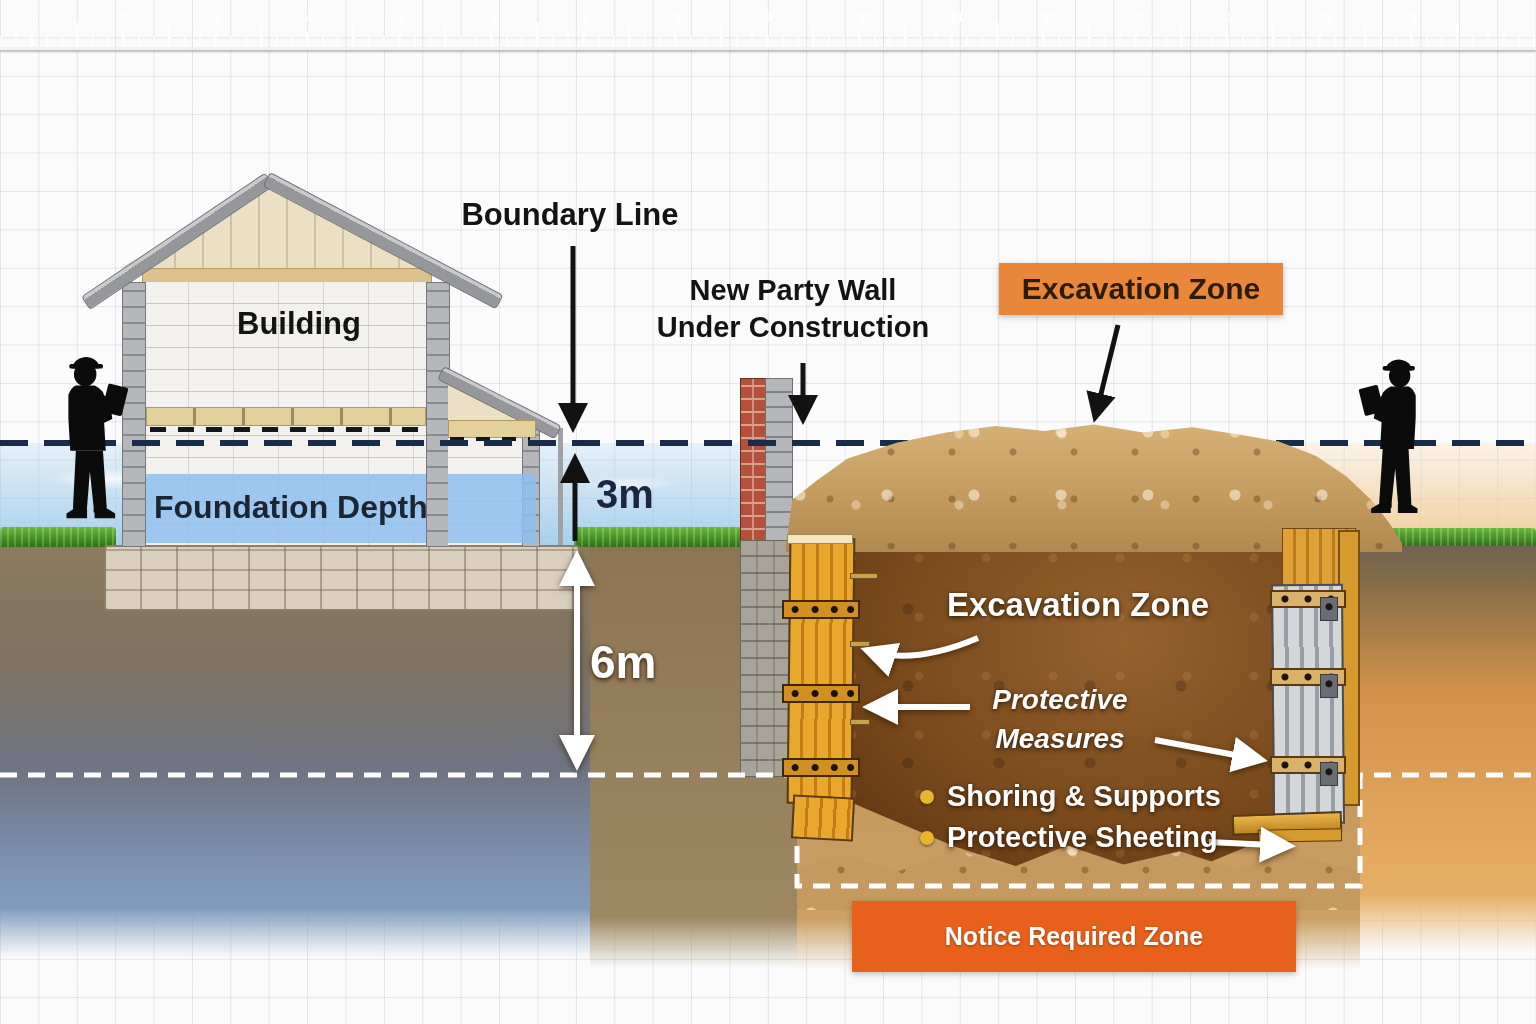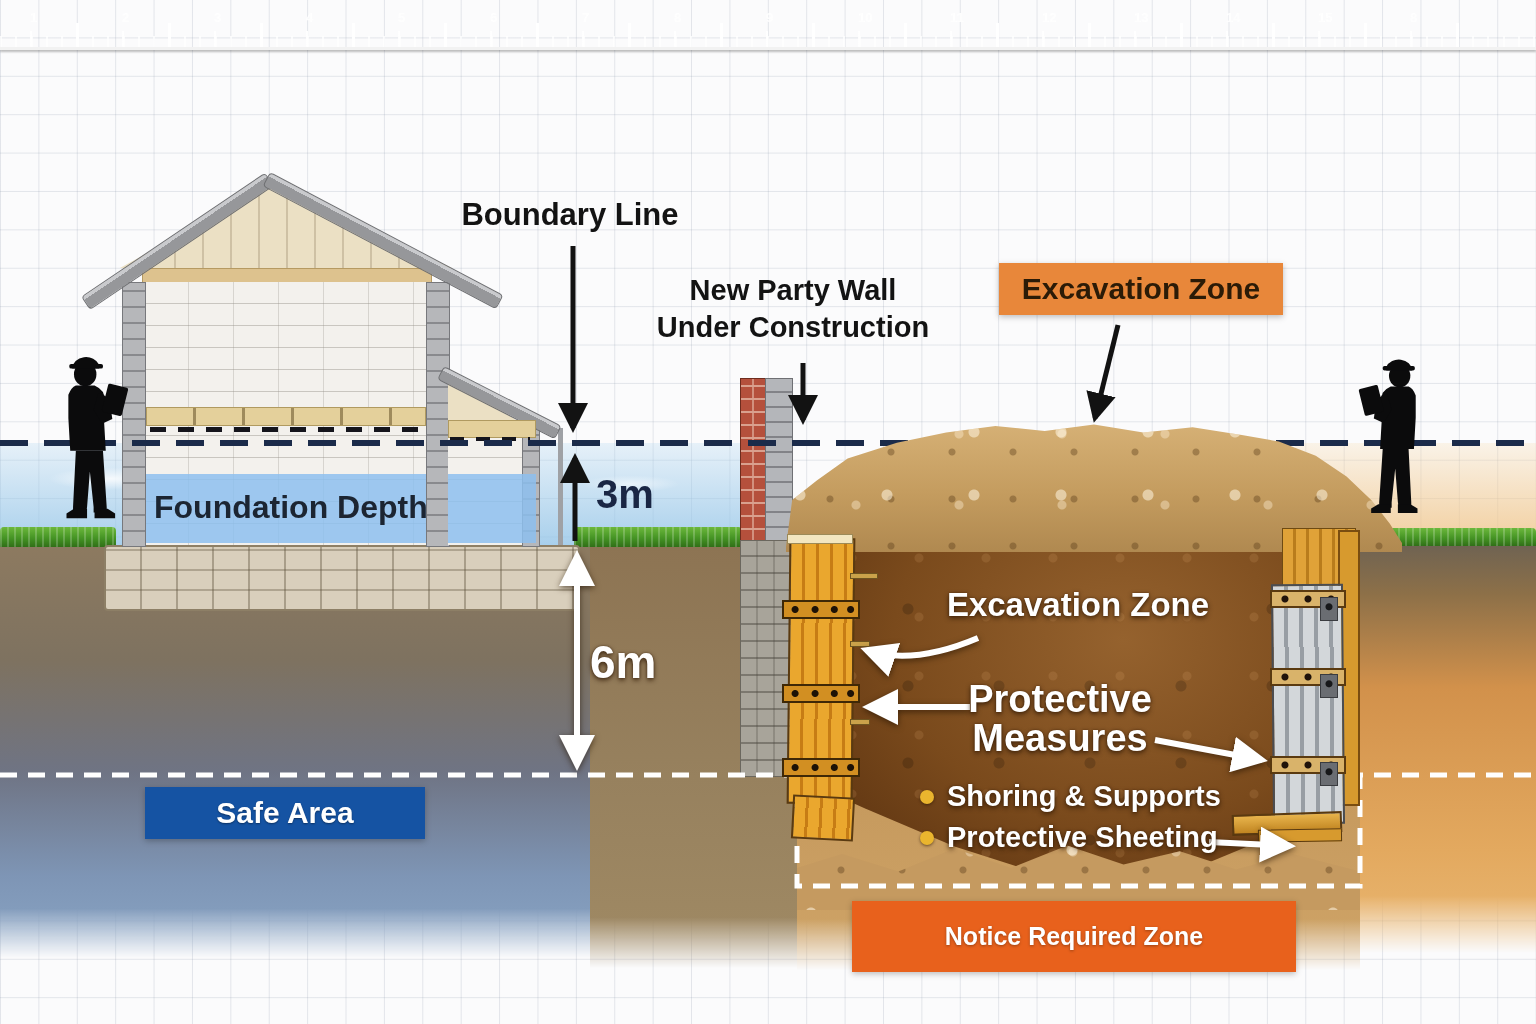--- a/index.html
+++ b/index.html
@@ -224,21 +224,21 @@
   
   .lbl{z-index:9;font-weight:bold;color:#131313;}
   #lbl-boundary{left:430px;top:197px;width:280px;text-align:center;font-size:31px;}
   #lbl-partywall{left:620px;top:272px;width:346px;text-align:center;font-size:29px;line-height:37px;}
   #lbl-existing{left:178px;top:304px;width:242px;text-align:center;font-size:31px;line-height:39px;}
   #lbl-foundation{left:154px;top:489px;font-size:32px;color:#1c2532;}
   #lbl-3m{left:596px;top:472px;font-size:40px;color:#1a2644;}
   .white-lbl{color:#fff;text-shadow:0 2px 5px rgba(45,22,4,.85),0 0 2px rgba(45,22,4,.5);}
   #lbl-6m{left:590px;top:635px;font-size:46px;z-index:9;font-weight:bold;}
   #lbl-pitzone{left:938px;top:586px;width:280px;text-align:center;font-size:33px;z-index:9;font-weight:bold;}
-  #lbl-protective{left:928px;top:680px;width:264px;text-align:center;font-size:38px;line-height:39px;z-index:9;font-weight:bold;}
+  #lbl-protective{left:928px;top:680px;width:264px;text-align:center;font-size:28px;line-height:39px;z-index:9;font-weight:bold;font-style:italic;}
   .bullet-row{z-index:9;display:flex;align-items:center;font-weight:bold;font-size:29px;}
   #bullet1{left:920px;top:780px;}
   #bullet2{left:920px;top:821px;}
   .dot{width:14px;height:14px;border-radius:50%;background:#EAB52E;margin-right:13px;box-shadow:0 1px 3px rgba(40,20,0,.6);}
   .badge{z-index:9;text-align:center;font-weight:bold;box-shadow:0 2px 6px rgba(0,0,0,.25);}
   #badge-excavation{left:999px;top:263px;width:284px;height:52px;line-height:52px;
     background:#E8873A;color:#2b1b07;font-size:30px;}
   #badge-safe{left:145px;top:787px;width:280px;height:52px;line-height:52px;
     background:#1553A3;color:#fff;font-size:30px;text-shadow:0 1px 2px rgba(0,0,0,.4);}
   #badge-notice{left:852px;top:901px;width:444px;height:71px;line-height:71px;
@@ -390,35 +390,35 @@
       <path d="M1209 842 L1290 846" marker-end="url(#mw)"></path>
     </g>
   </svg>
 
   <div class="abs lbl" id="lbl-boundary">Boundary Line</div>
   <div class="abs lbl" id="lbl-partywall">
     <span style="display:block">New Party Wall</span>
     <span style="display:block">Under Construction</span>
   </div>
   <div class="abs lbl" id="lbl-existing">
+    <span style="display:block">Building</span>
   </div>
   <div class="abs lbl" id="lbl-foundation">Foundation Depth</div>
   <div class="abs lbl" id="lbl-3m">3m</div>
   <div class="abs white-lbl" id="lbl-6m">6m</div>
   <div class="abs white-lbl" id="lbl-pitzone">Excavation Zone</div>
   <div class="abs white-lbl" id="lbl-protective">
     <span style="display:block">Protective</span>
     <span style="display:block">Measures</span>
   </div>
   <div class="abs bullet-row white-lbl" id="bullet1">
     <span class="dot"></span>
     <span>Shoring &amp; Supports</span>
   </div>
   <div class="abs bullet-row white-lbl" id="bullet2">
     <span class="dot"></span>
     <span>Protective Sheeting</span>
   </div>
 
   <div class="abs badge" id="badge-excavation">Excavation Zone</div>
-  <div class="abs badge" id="badge-safe">Safe Area</div>
   <div class="abs badge" id="badge-notice">Notice Required Zone</div>
 
 </div>
 
 </body></html>

